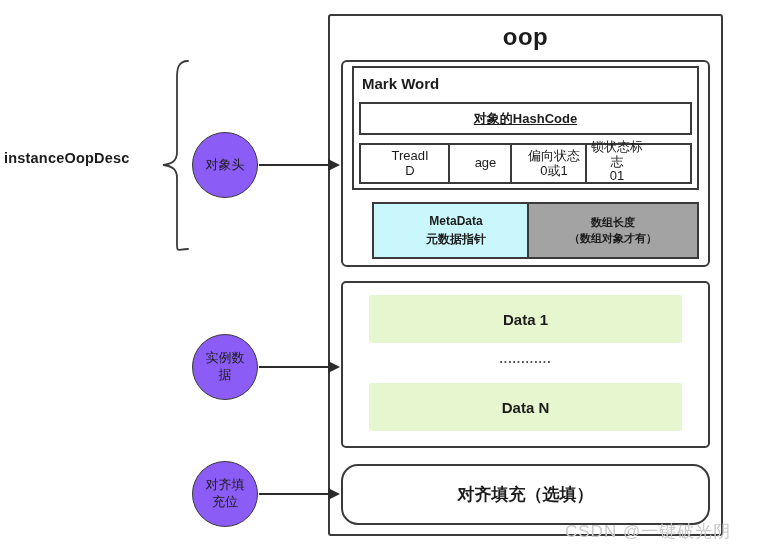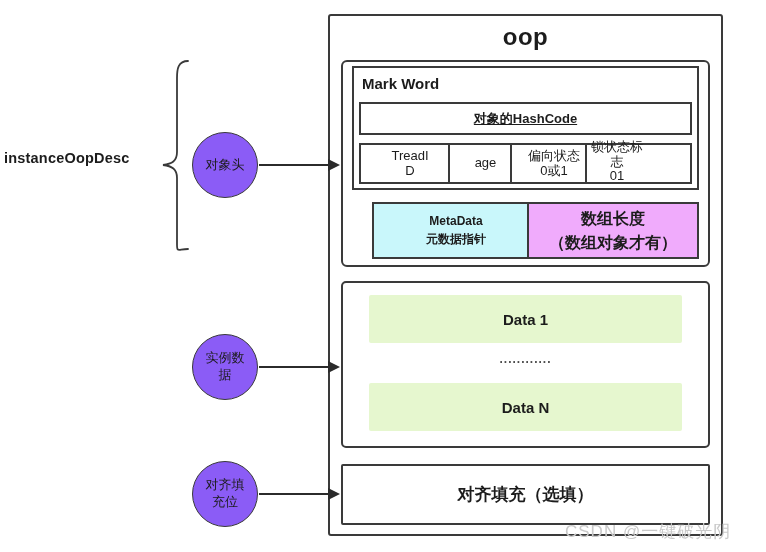--- a/index.html
+++ b/index.html
@@ -72,23 +72,23 @@
 
   
   #meta-box{
     left:352px;top:202px;width:168px;height:57px;
     border:2px solid #3a3a3a;background:#c9f7fb;
     display:flex;flex-direction:column;align-items:center;justify-content:center;
     font-size:12px;font-weight:bold;line-height:1.45;color:#1c1c1c;margin-left:20px;
   }
   #arraylen-box{
     left:527px;top:202px;width:172px;height:57px;
-    border:2px solid #3a3a3a;background:#f0abfc;
+    border:2px solid #3a3a3a;background:#a3a3a3;
     display:flex;flex-direction:column;align-items:center;justify-content:center;
-    font-size:16px;font-weight:bold;line-height:1.45;color:#1c1c1c;
+    font-size:11px;font-weight:bold;line-height:1.45;color:#1c1c1c;
   }
 
   
   #data-section{
     left:341px;top:281px;width:369px;height:167px;
     border:2px solid #3a3a3a;border-radius:5px;background:#fff;
   }
   .data-box{
     left:369px;width:313px;height:48px;
     background:#e6f7cf;border-radius:2px;
@@ -99,21 +99,21 @@
   #data-n{top:383px;}
   #data-dots{
     left:369px;top:350px;width:313px;height:18px;
     display:flex;align-items:center;justify-content:center;
     font-size:12px;font-weight:bold;letter-spacing:1px;color:#4a4a4a;
   }
 
   
   #padding-section{
     left:341px;top:464px;width:369px;height:61px;
-    border:2px solid #3a3a3a;border-radius:2px;background:#fff;
+    border:2px solid #3a3a3a;border-radius:17px;background:#fff;
     display:flex;align-items:center;justify-content:center;
     font-size:17px;font-weight:bold;color:#1c1c1c;
   }
 
   
   .circle{
     width:66px;height:66px;border-radius:50%;
     border:1.6px solid #3a3a3a;background:#8b5cf6;
     display:flex;flex-direction:column;align-items:center;justify-content:center;
     text-align:center;font-size:13px;line-height:1.3;color:#1c1c1c;

